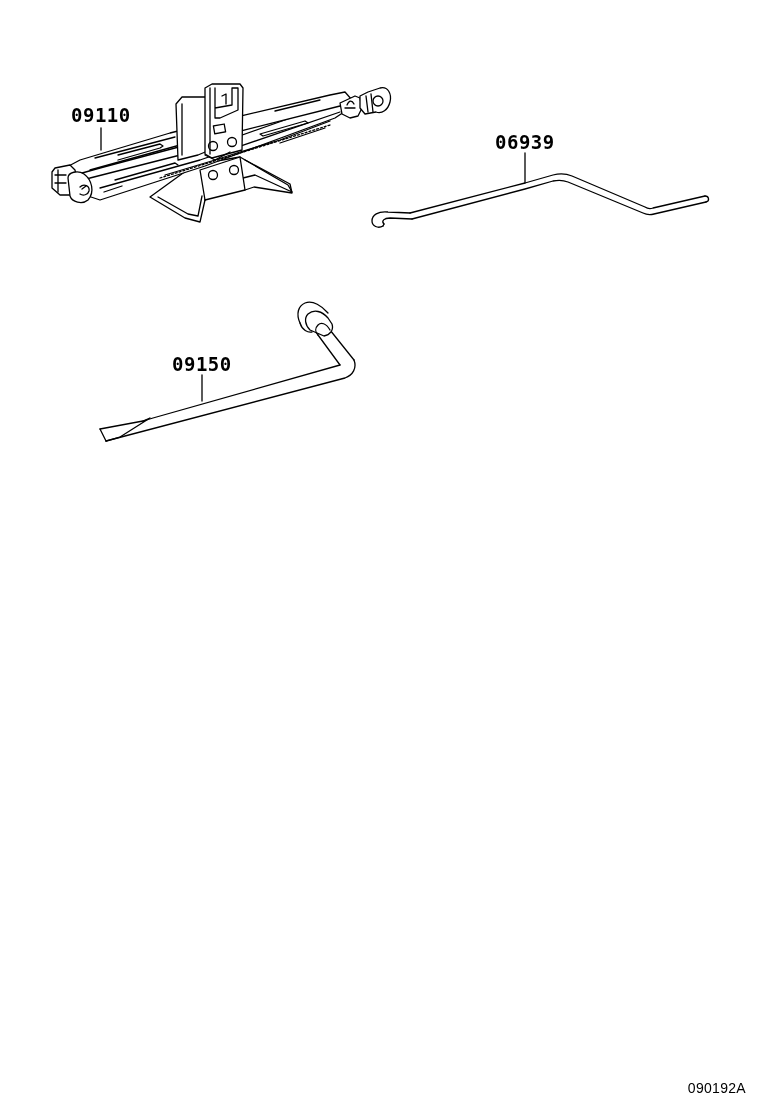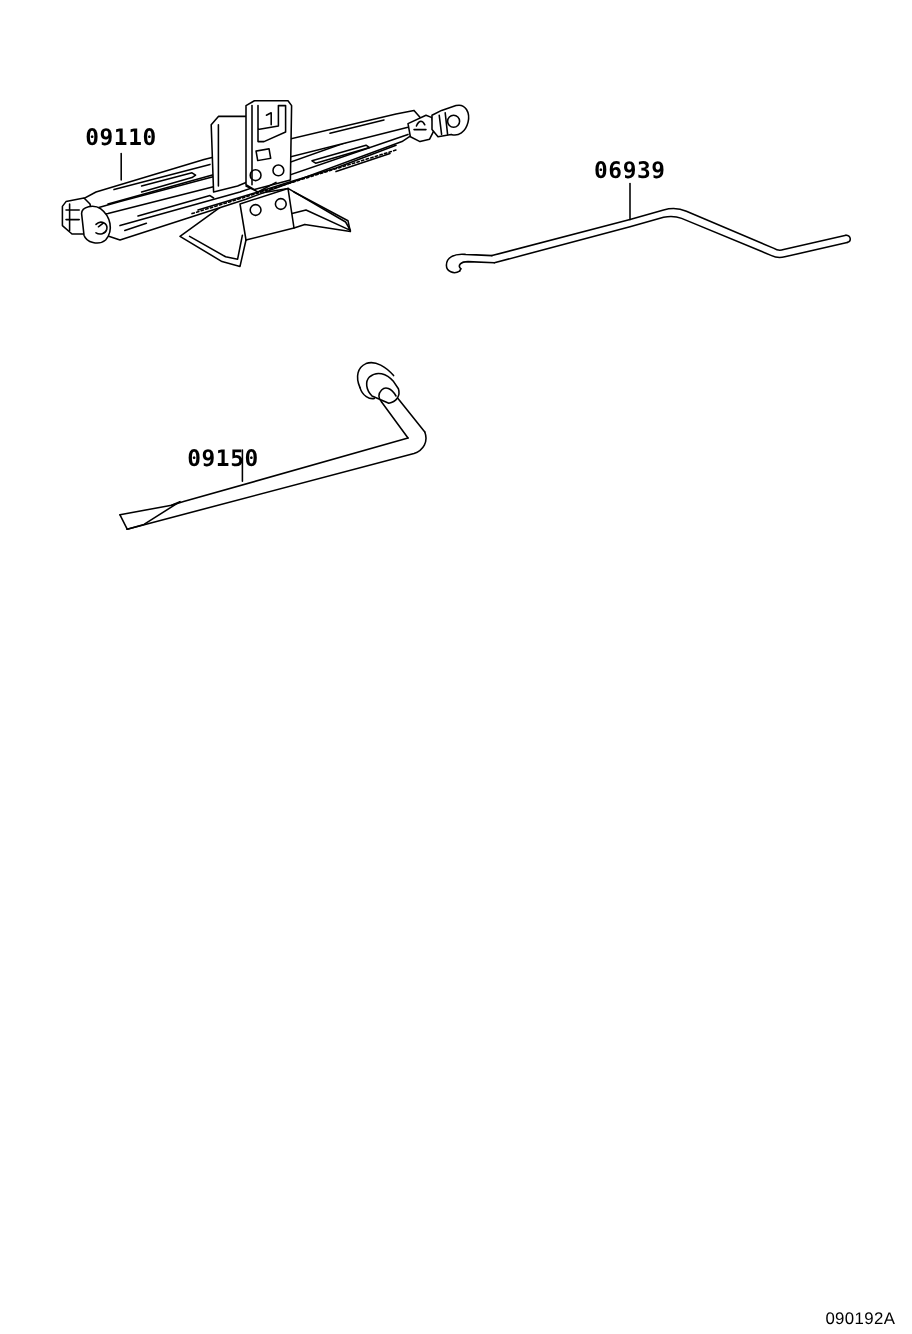--- a/index.html
+++ b/index.html
@@ -26,30 +26,29 @@
       font-family: "DejaVu Sans Mono", "Liberation Mono", monospace;
       font-weight: bold;
       font-size: 19px;
       letter-spacing: 0.5px;
       color: #000000;
       line-height: 20px;
       cursor: pointer;
     }
     #label-09110 { left: 71px; top: 105px; }
     #label-09113 { left: 495px; top: 132px; }
-    #label-09150 { left: 156px; top: 354px; margin-top: 18px; }
+    #label-09150 { left: 172px; top: 354px; }
     .figure-code {
       position: absolute;
       right: 14px;
       top: 1080px;
       font-family: "Liberation Sans", sans-serif;
       font-size: 14px;
       color: #000000;
       letter-spacing: 0.3px;
-      margin-top: 10px;
     }
     svg .ln {
       fill: none;
       stroke: #000;
       stroke-width: 1.3;
       stroke-linejoin: round;
       stroke-linecap: round;
     }
     svg .fw {
       fill: #fff;

